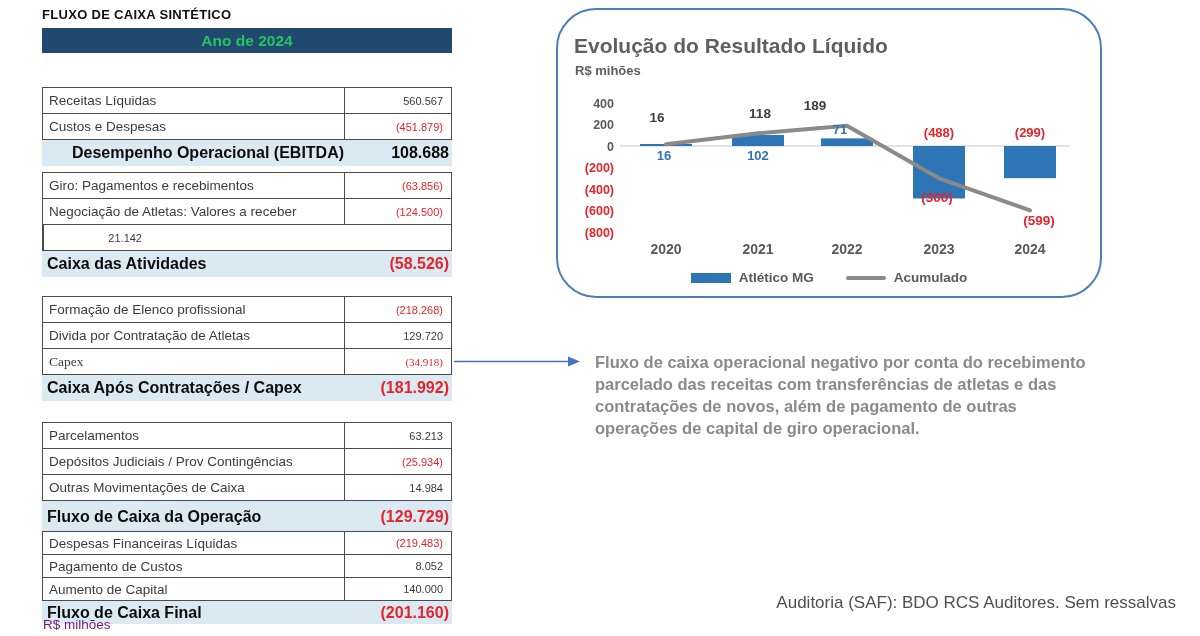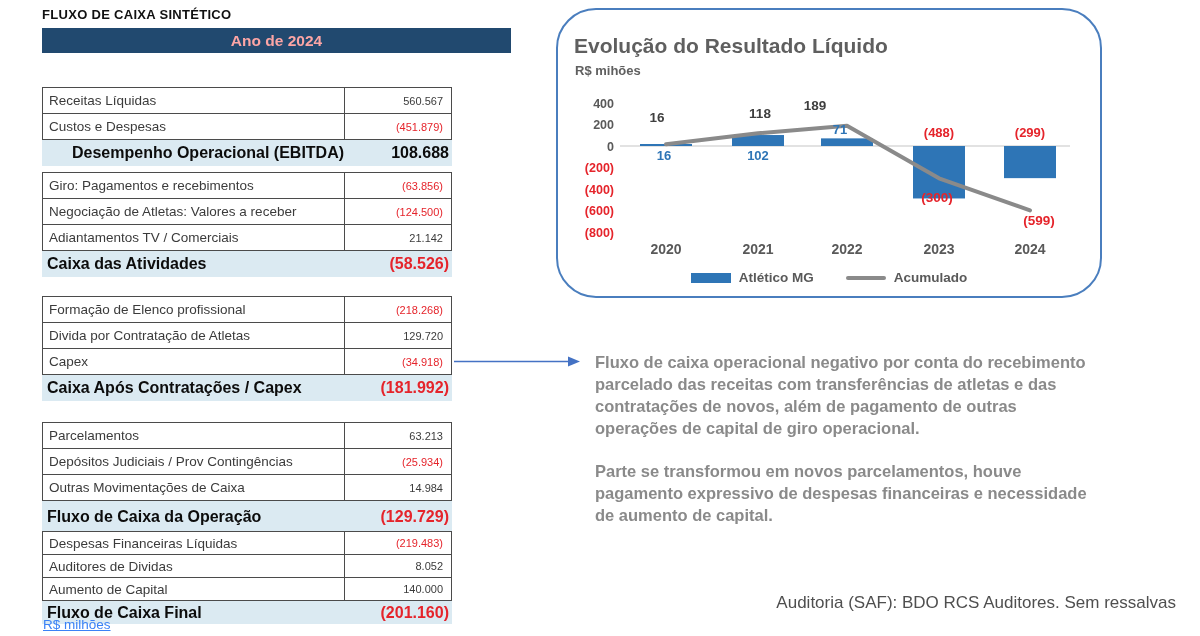--- a/index.html
+++ b/index.html
@@ -7,40 +7,40 @@
     position:relative;width:1200px;height:636px;background:#fff;overflow:hidden;
     font-family:"Liberation Sans", sans-serif;
   }
   
   .left-col{position:absolute;left:42px;top:0;width:410px;height:636px;}
   .table-title{
     position:absolute;top:7px;left:0;font-size:13px;font-weight:bold;color:#111;
     letter-spacing:.3px;
   }
   .year-banner{
-    position:absolute;top:28px;left:0;width:469px;height:25px;line-height:25px;
-    background:var(--navy);color:#fca5a5;font-weight:bold;font-size:15.5px;text-align:center;
+    position:absolute;top:28px;left:0;width:410px;height:25px;line-height:25px;
+    background:var(--navy);color:#22c55e;font-weight:bold;font-size:15.5px;text-align:center;
   }
   .tsection{position:absolute;left:0;width:410px;}
   .rows{border:1px solid #4b4b4b;}
   .trow{display:flex;border-bottom:1px solid #4b4b4b;align-items:stretch;}
   .trow:last-child{border-bottom:none;}
   .tlabel{
     flex:1;display:flex;align-items:center;padding:0 6px;font-size:13.5px;color:#3b3b3b;
     white-space:nowrap;overflow:hidden;
   }
   .tvalue{
     width:90px;border-left:1px solid #4b4b4b;display:flex;align-items:center;
     justify-content:flex-end;padding:0 8px;font-size:11px;color:#3b3b3b;
   }
   .subtotal{display:flex;align-items:center;background:var(--subtotal-bg);}
   .slabel{flex:1;font-size:16px;font-weight:bold;color:#0c0c0c;padding-left:5px;white-space:nowrap;}
   .svalue{font-size:16px;font-weight:bold;color:#0c0c0c;padding-right:3px;}
   .neg{color:var(--red) !important;margin-left:44px;}
-  .units-note{position:absolute;top:617px;left:1px;font-size:13.5px;color:#3b82f6;text-decoration:underline;}
+  .units-note{position:absolute;top:617px;left:1px;font-size:13.5px;color:#701a75;}
   
   .chart-box{
     position:absolute;left:556px;top:8px;width:546px;height:290px;
     border:2px solid var(--border-blue);border-radius:40px;background:#fff;box-sizing:border-box;
   }
   .chart-title{position:absolute;left:16px;top:24px;font-size:21px;font-weight:bold;color:#5f5f5f;}
   .chart-subtitle{position:absolute;left:17px;top:53px;font-size:13px;font-weight:bold;color:#5f5f5f;}
   .chart-svg{position:absolute;left:0;top:0;width:546px;height:288px;}
   .legend{
     position:absolute;left:0;bottom:11px;width:100%;display:flex;align-items:center;
@@ -88,40 +88,39 @@
           <div class="rows">
             <div class="trow" style="height: 25px;">
               <div class="tlabel">Giro: Pagamentos e recebimentos</div>
               <div class="tvalue neg">(63.856)</div>
             </div>
             <div class="trow" style="height: 25px;">
               <div class="tlabel">Negociação de Atletas: Valores a receber</div>
               <div class="tvalue neg">(124.500)</div>
             </div>
             <div class="trow" style="height: 25px;">
-              <div class="tlabel">Adiantamentos TV / Comerciais</div>
               <div class="tvalue">21.142</div>
             </div>
           </div>
           <div class="subtotal" style="height: 26px;">
             <div class="slabel">Caixa das Atividades</div>
             <div class="svalue neg">(58.526)</div>
           </div>
         </div>
         <div class="tsection" style="top: 296px;">
           <div class="rows">
             <div class="trow" style="height: 25px;">
               <div class="tlabel">Formação de Elenco profissional</div>
               <div class="tvalue neg">(218.268)</div>
             </div>
             <div class="trow" style="height: 25px;">
               <div class="tlabel">Divida por Contratação de Atletas</div>
               <div class="tvalue">129.720</div>
             </div>
-            <div class="trow" style="height: 25px;">
+            <div class="trow" style="height: 25px; font-family: Liberation Serif, serif;">
               <div class="tlabel">Capex</div>
               <div class="tvalue neg">(34.918)</div>
             </div>
           </div>
           <div class="subtotal" style="height: 26px;">
             <div class="slabel">Caixa Após Contratações / Capex</div>
             <div class="svalue neg">(181.992)</div>
           </div>
         </div>
         <div class="tsection" style="top: 422px;">
@@ -144,21 +143,21 @@
             <div class="svalue neg">(129.729)</div>
           </div>
         </div>
         <div class="tsection" style="top: 531px;">
           <div class="rows">
             <div class="trow" style="height: 22px; gap: 40px;">
               <div class="tlabel">Despesas Financeiras Líquidas</div>
               <div class="tvalue neg">(219.483)</div>
             </div>
             <div class="trow" style="height: 22px;">
-              <div class="tlabel">Auditores de Dividas</div>
+              <div class="tlabel">Pagamento de Custos</div>
               <div class="tvalue">8.052</div>
             </div>
             <div class="trow" style="height: 22px; justify-content: center;">
               <div class="tlabel">Aumento de Capital</div>
               <div class="tvalue">140.000</div>
             </div>
           </div>
           <div class="subtotal" style="height: 23px;">
             <div class="slabel">Fluxo de Caixa Final</div>
             <div class="svalue neg">(201.160)</div>
@@ -210,18 +209,17 @@
     </div>
   </div>
 
   <svg class="connector" viewBox="0 0 132 17">
     <line x1="2" y1="8.5" x2="116" y2="8.5" stroke="#4472C4" stroke-width="1.6"></line>
     <polygon points="116,3.5 128,8.5 116,13.5" fill="#4472C4"></polygon>
   </svg>
 
   <div class="annotation">
     <p>Fluxo de caixa operacional negativo por conta do recebimento parcelado das receitas com transferências de atletas e das contratações de novos, além de pagamento de outras operações de capital de giro operacional.</p>
-    <p>Parte se transformou em novos parcelamentos, houve pagamento expressivo de despesas financeiras e necessidade de aumento de capital.</p>
   </div>
 
   <div class="audit">Auditoria (SAF): BDO RCS Auditores. Sem ressalvas</div>
 
 </div>
 
 </body></html>

